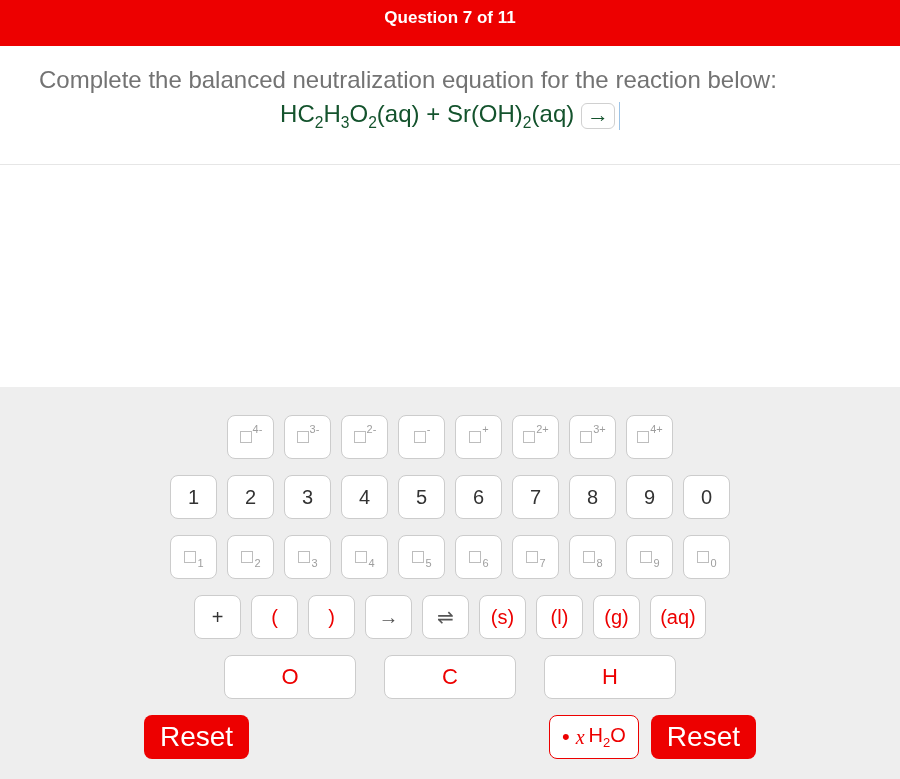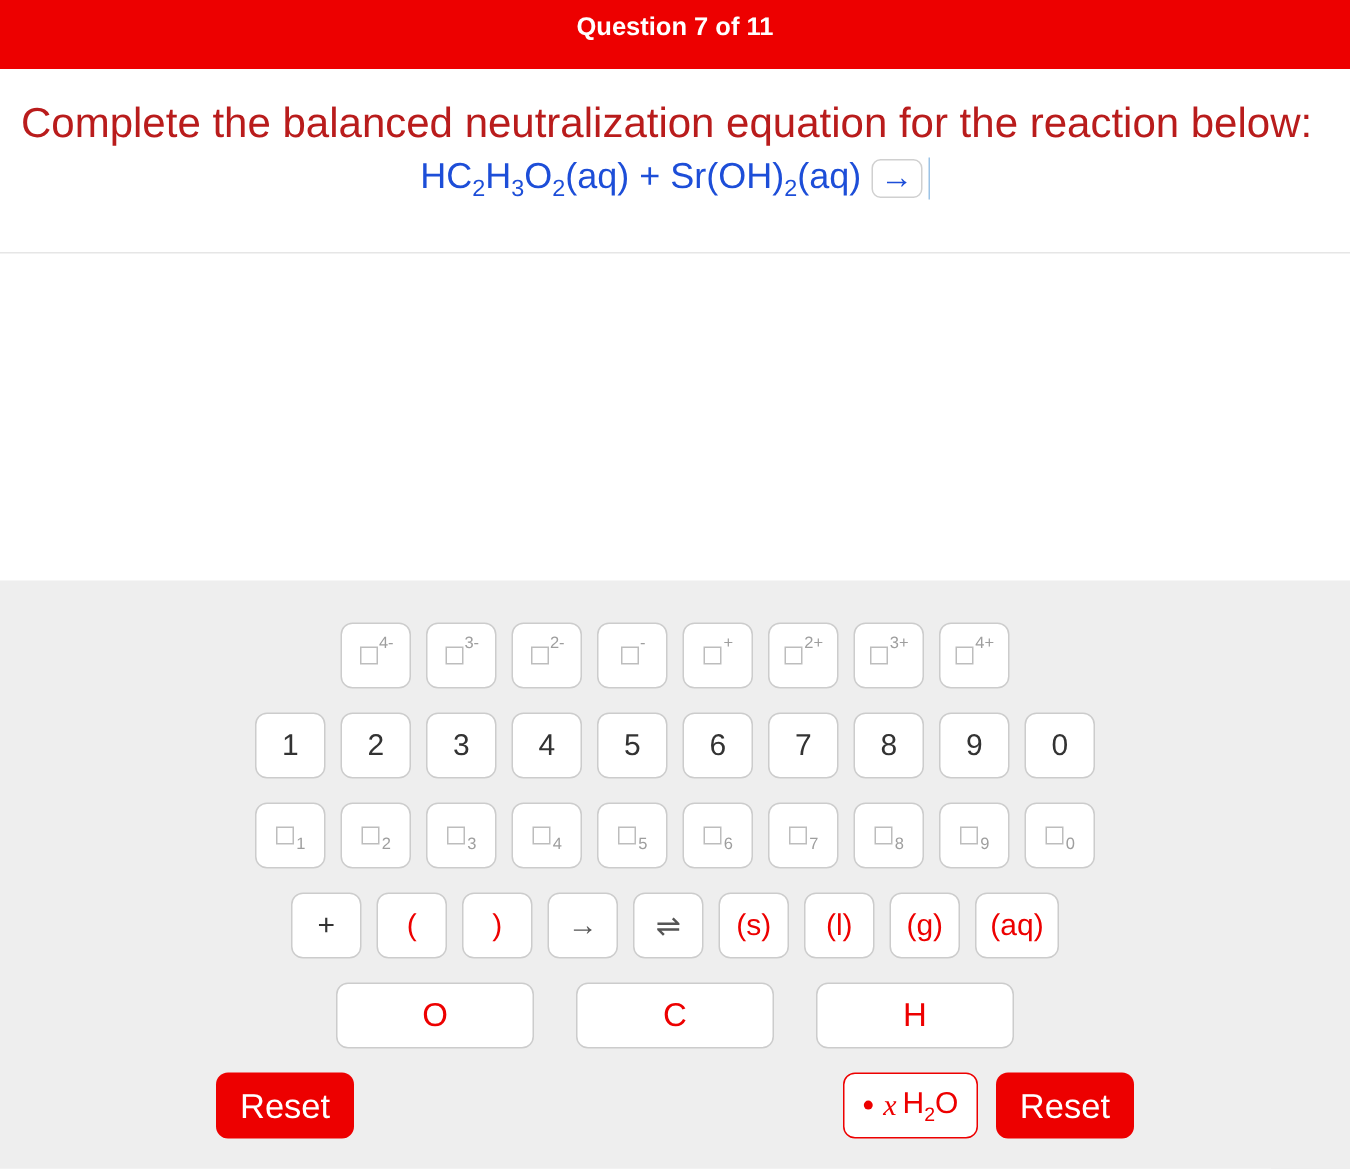--- a/index.html
+++ b/index.html
@@ -1,20 +1,20 @@
 <!DOCTYPE html>
 <html><head>
 <meta charset="utf-8">
 <style>
   * { box-sizing: border-box; margin: 0; padding: 0; }
   body { font-family: Arial, Helvetica, sans-serif; width: 900px; height: 779px; background: #fff; }
   .header { background: #ed0000; color: #fff; font-weight: 700; text-align: center; padding: 8px 0 18px; font-size: 17px; }
   .question-area { padding: 20px 14px 18px; }
-  .prompt { color: #b91c1c; font-size: 28px; margin-bottom: 6px; }
-  .equation-line { text-align: center; color: #1d4ed8; font-size: 24px; margin-top: 4px; position:relative;}
+  .prompt { color: #737373; font-size: 24px; margin-bottom: 6px; margin-left: 25px; }
+  .equation-line { text-align: center; color: #14532d; font-size: 24px; margin-top: 4px; position:relative;}
   .equation-line sub { font-size: 0.65em; }
   .arrow-chip { display:inline-block; border:1px solid #d0d0d0; border-radius:6px; padding:0 5px 2px; font-size:22px; vertical-align: middle; line-height:1; }
   .cursor { display:inline-block; width:0; height:28px; border-left:1px solid #9cc3e6; vertical-align: middle; margin-left:4px;}
   .divider { border-top:1px solid #e6e6e6; margin-top:14px;}
   .keyboard-wrap { background:#eee; width:100%; padding-top:28px; padding-bottom:20px; position:absolute; bottom:0; left:0; right:0; }
   .kb { width: 612px; margin: 0 auto; }
   .row { display:flex; gap:10px; margin-bottom:16px; justify-content:center;}
   .key { background:#fff; border:1px solid #ccc; border-radius:8px; height:44px; display:flex; align-items:center; justify-content:center; font-size:20px; color:#333; cursor:pointer; min-width:47px; position:relative;}
   .key.w130 { width:132px; }
   .key.red-text { color:#ed0000; font-weight:400;}
@@ -22,21 +22,21 @@
   .charge-row .key { width:47px; }
   .subscript-row .key { width:47px; }
   .placeholder-box { display:inline-block; width:12px; height:12px; border:1.5px solid #bdbdbd; vertical-align:middle;}
   .sup-lbl { font-size:11px; position:relative; top:-8px; left:1px; color:#9e9e9e;}
   .sub-lbl { font-size:11px; position:relative; top:6px; left:1px; color:#9e9e9e;}
   .digit-row .key { width:47px; }
   .sym-row .key { width:47px; }
   .sym-row .key.arrow { font-size:20px; color:#555;}
   .elements-row .key { width:132px; color:#ed0000; font-size:22px; }
   .bottom-row { display:flex; gap:12px; align-items:center;}
-  .btn-solid { background:#ed0000; color:#fff; border:none; border-radius:8px; height:44px; padding:0 16px; font-size:23px; cursor:pointer;}
+  .btn-solid { background:#ed0000; color:#fff; border:none; border-radius:8px; height:44px; padding:0 16px; font-size:28px; cursor:pointer;}
   .water-chip { border:1px solid #ed0000; border-radius:8px; height:44px; display:flex; align-items:center; padding:0 12px; color:#ed0000; font-size:20px; background:#fff;}
   .water-chip .dot { font-size:22px; margin-right:6px;}
   .water-chip .x { font-style:italic; font-family: 'Times New Roman', serif; margin-right:4px;}
   .water-chip sub { font-size:0.65em; }
   .spacer { flex:1; }
   .row.elements-row { gap:28px; }
   .row.bottom-row { margin-top:4px; margin-bottom:0;}
 </style>
 </head>
 <body>

